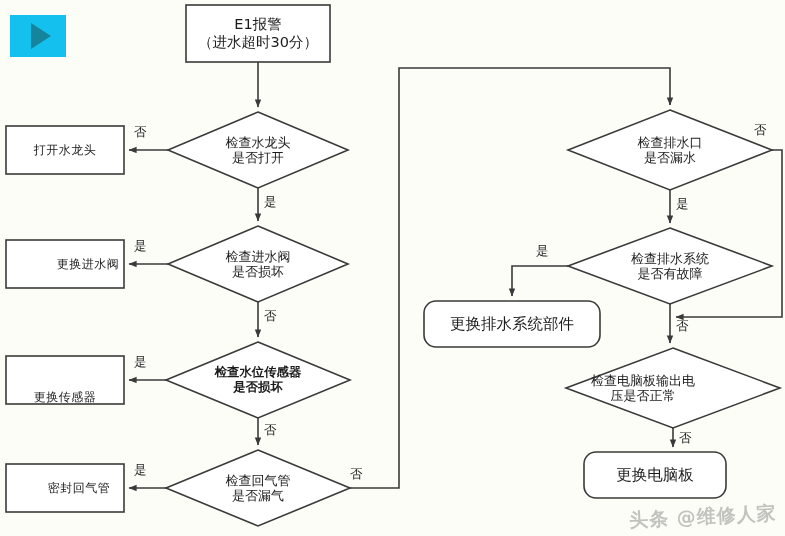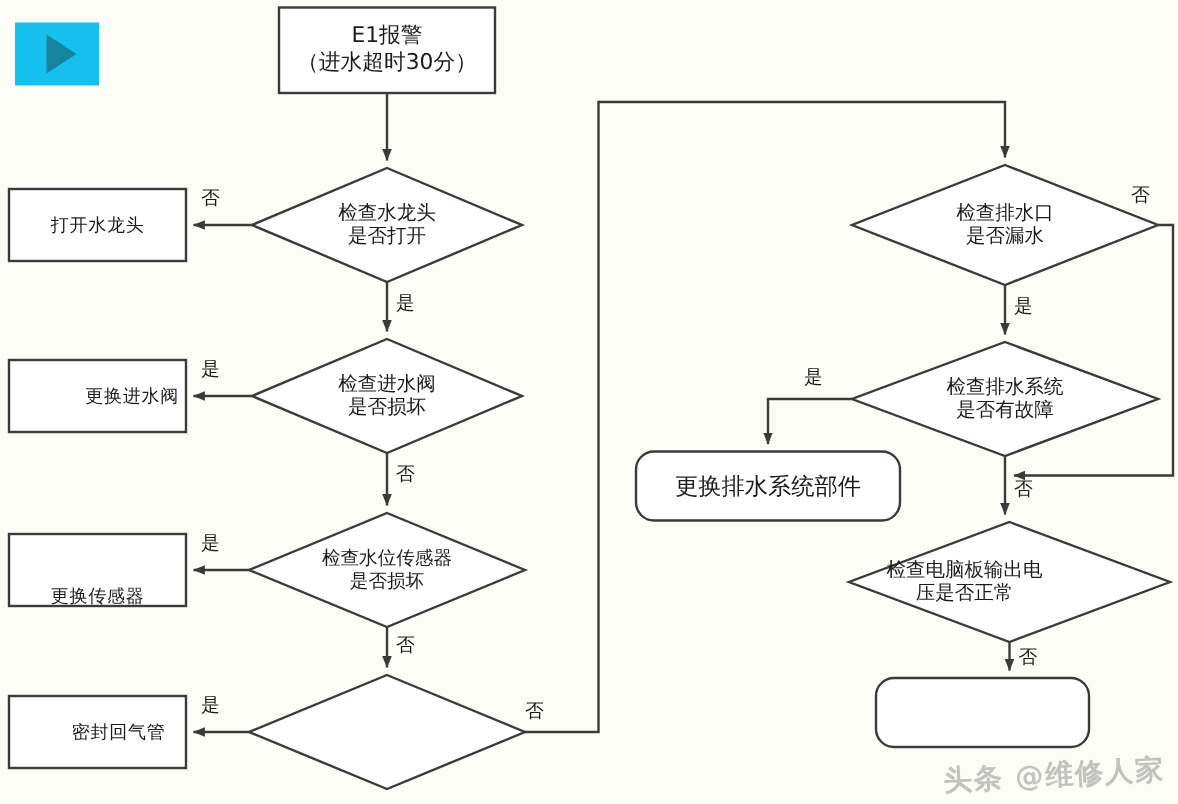--- a/index.html
+++ b/index.html
@@ -59,21 +59,21 @@
     color: #1b1b1b;
     line-height: 1.18;
     pointer-events: none;
     white-space: nowrap;
   }
   .node-text .ln { display: block; }
 
   .t-start   { font-size: 14.5px; }
   .t-action  { font-size: 12px; letter-spacing: 0.5px; }
   .t-dec     { font-size: 13px; }
-  .t-dec-sm  { font-size: 12.4px; }
+  .t-dec-sm  { font-size: 12.4px; font-weight: bold; }
   .t-round   { font-size: 15.5px; }
 
   
   .elabel {
     position: absolute;
     font-size: 12.5px;
     color: #1b1b1b;
     pointer-events: none;
   }
   
@@ -185,20 +185,24 @@
 
   <div class="node-text t-dec-sm" style="left:166px;top:342px;width:184px;height:76px;">
     <span class="ln">检查水位传感器</span>
     <span class="ln">是否损坏</span>
   </div>
 
   <div class="node-text t-action" style="left:6px;top:373px;width:118px;height:48px;">
     <span class="ln">更换传感器</span>
   </div>
 
+  <div class="node-text t-dec" style="left:166px;top:450px;width:184px;height:76px;">
+    <span class="ln">检查回气管</span>
+    <span class="ln">是否漏气</span>
+  </div>
 
   <div class="node-text t-action" style="left:20px;top:464px;width:118px;height:48px;border-radius:19px;">
     <span class="ln">密封回气管</span>
   </div>
 
   <div class="node-text t-dec" style="left:568px;top:110px;width:204px;height:80px;">
     <span class="ln">检查排水口</span>
     <span class="ln">是否漏水</span>
   </div>
 
@@ -209,20 +213,23 @@
 
   <div class="node-text t-round" style="left:424px;top:301px;width:176px;height:46px;">
     <span class="ln">更换排水系统部件</span>
   </div>
 
   <div class="node-text t-dec" style="left:536px;top:348px;width:214px;height:80px;">
     <span class="ln">检查电脑板输出电</span>
     <span class="ln">压是否正常</span>
   </div>
 
+  <div class="node-text t-round" style="left:584px;top:452px;width:142px;height:46px;">
+    <span class="ln">更换电脑板</span>
+  </div>
 
   <div class="elabel" style="left:134px;top:124px;">否</div>
   <div class="elabel" style="left:264px;top:194px;">是</div>
   <div class="elabel" style="left:134px;top:238px;">是</div>
   <div class="elabel" style="left:264px;top:308px;">否</div>
   <div class="elabel" style="left:134px;top:354px;">是</div>
   <div class="elabel" style="left:264px;top:422px;">否</div>
   <div class="elabel" style="left:134px;top:462px;">是</div>
   <div class="elabel" style="left:350px;top:466px;">否</div>
   <div class="elabel" style="left:676px;top:196px;">是</div>

